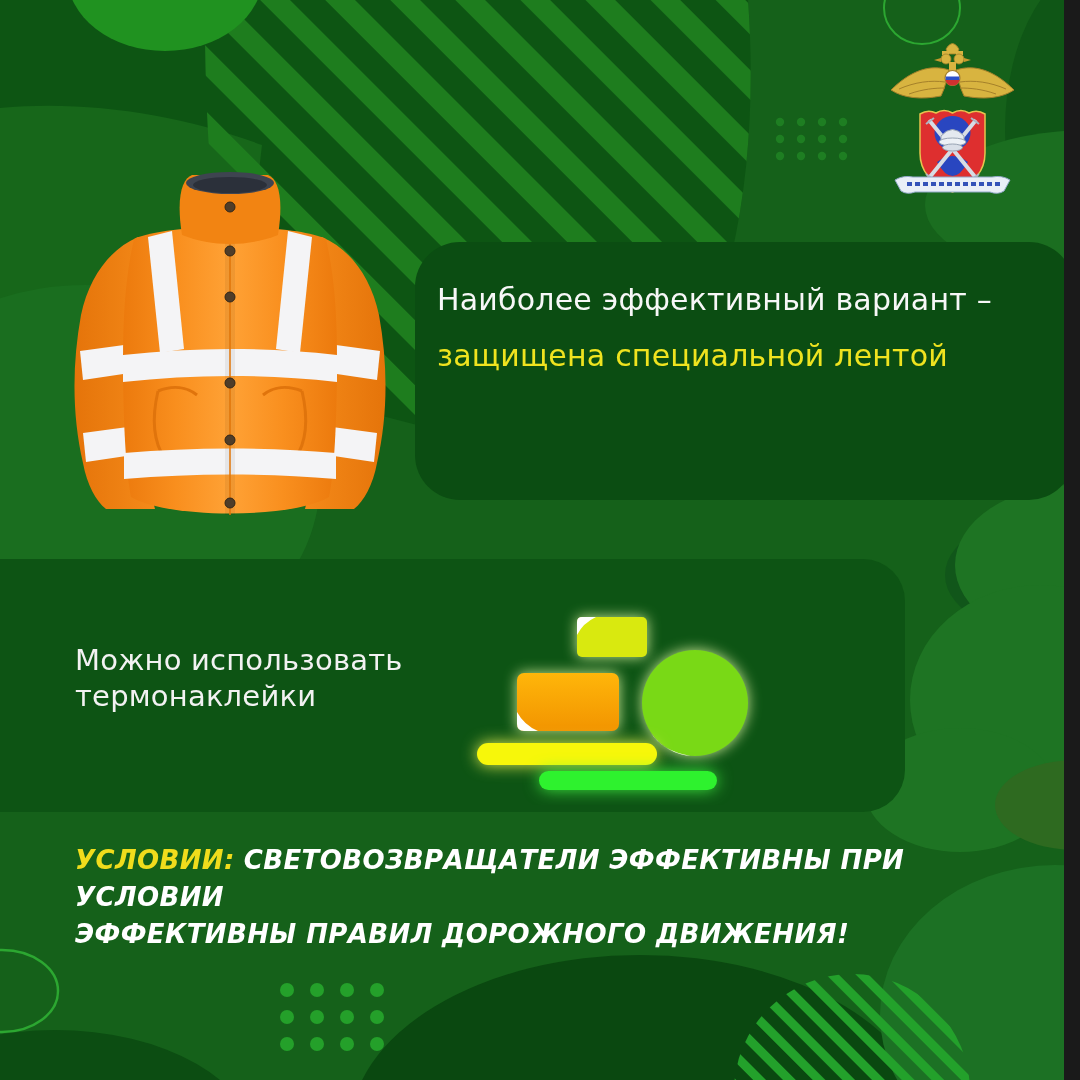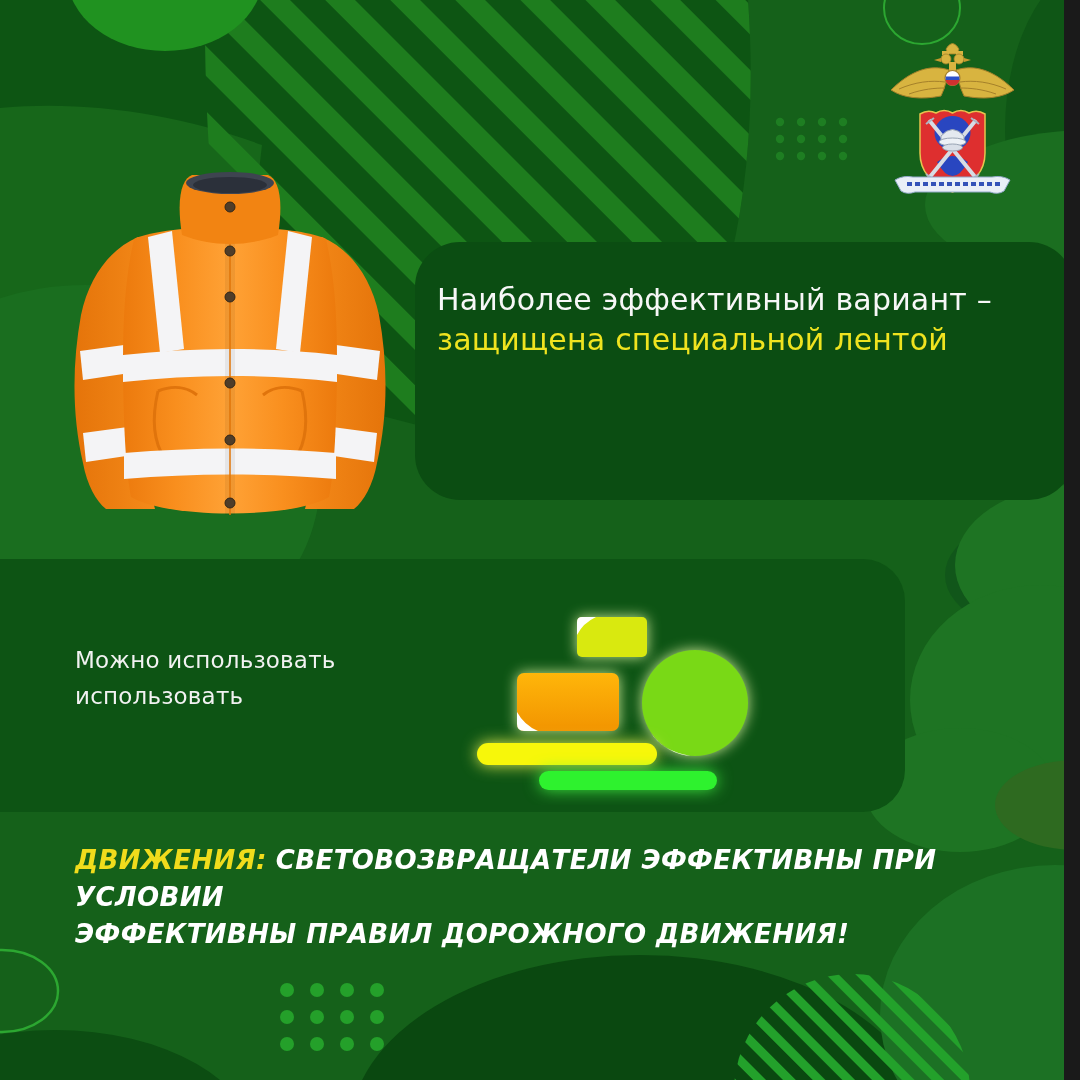--- a/index.html
+++ b/index.html
@@ -19,24 +19,24 @@
     position:absolute;left:0;top:559px;width:905px;height:253px;
     background:#0D5414;border-radius:0 42px 42px 0;
   }
   .jacket-svg{position:absolute;left:55px;top:163px;}
   .crest-svg{position:absolute;left:885px;top:40px;}
   .stickers-svg{position:absolute;left:455px;top:595px;}
   .main-text{
     position:absolute;left:437px;top:280px;width:620px;
     font-size:30px;line-height:40px;color:#F7F7F7;letter-spacing:.2px;
   }
-  .main-text .hl{color:#EFE31F;}
+  .main-text .hl{color:#EFE31F;margin-top:16px;}
   .note-text{
     position:absolute;left:75px;top:642px;width:400px;
-    font-size:23px;line-height:36px;color:#F2F2F2;letter-spacing:.2px;
+    font-size:29px;line-height:36px;color:#F2F2F2;letter-spacing:.2px;
   }
   .reminder{
     position:absolute;left:75px;top:842px;width:960px;
     font-size:26px;line-height:37px;color:#FFFFFF;
     font-weight:bold;font-style:italic;letter-spacing:.4px;
   }
   .reminder .rem-label{color:#F0DC1C;margin-right:9px;}
   .glow-w{filter:drop-shadow(0 0 7px rgba(235,255,170,.85));}
   .glow-y{filter:drop-shadow(0 0 8px rgba(255,255,90,.9));}
   .glow-g{filter:drop-shadow(0 0 8px rgba(70,255,70,.85));}
@@ -271,21 +271,21 @@
     </g>
   </svg>
 
   <div class="main-text">
     <div>Наиболее эффективный вариант –</div>
     <div class="hl">защищена специальной лентой</div>
   </div>
 
   <div class="note-text">
     <div>Можно использовать</div>
-    <div>использовать</div>
+    <div>термонаклейки</div>
   </div>
 
   <div class="reminder">
-    <div><span class="rem-label">ДВИЖЕНИЯ:</span><span>СВЕТОВОЗВРАЩАТЕЛИ ЭФФЕКТИВНЫ ПРИ УСЛОВИИ</span></div>
+    <div><span class="rem-label">УСЛОВИИ:</span><span>СВЕТОВОЗВРАЩАТЕЛИ ЭФФЕКТИВНЫ ПРИ УСЛОВИИ</span></div>
     <div>ЭФФЕКТИВНЫ ПРАВИЛ ДОРОЖНОГО ДВИЖЕНИЯ!</div>
   </div>
 
 </div>
 
 </body></html>

